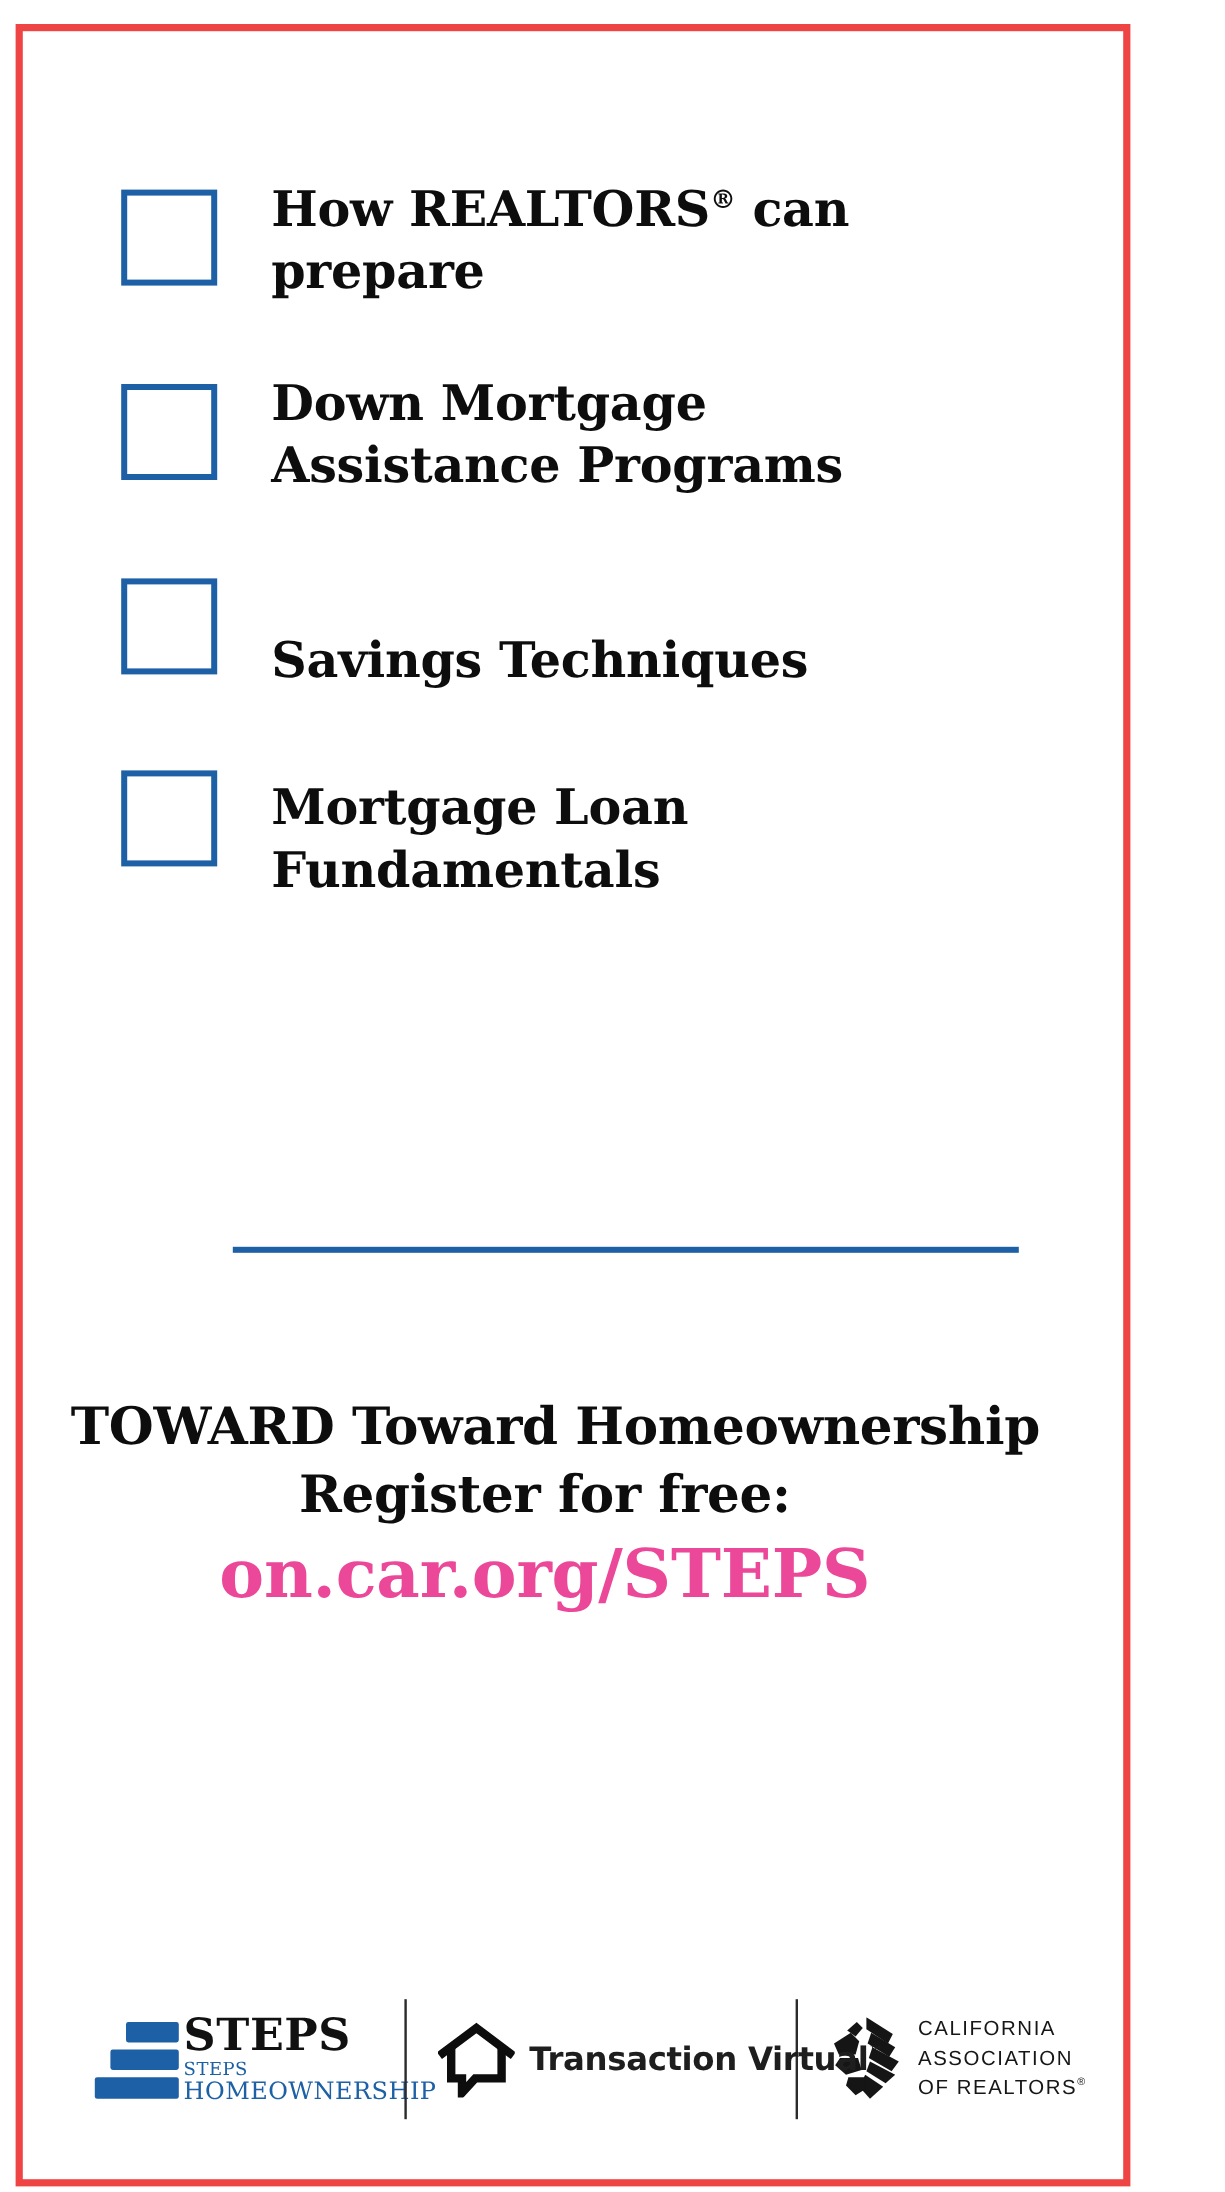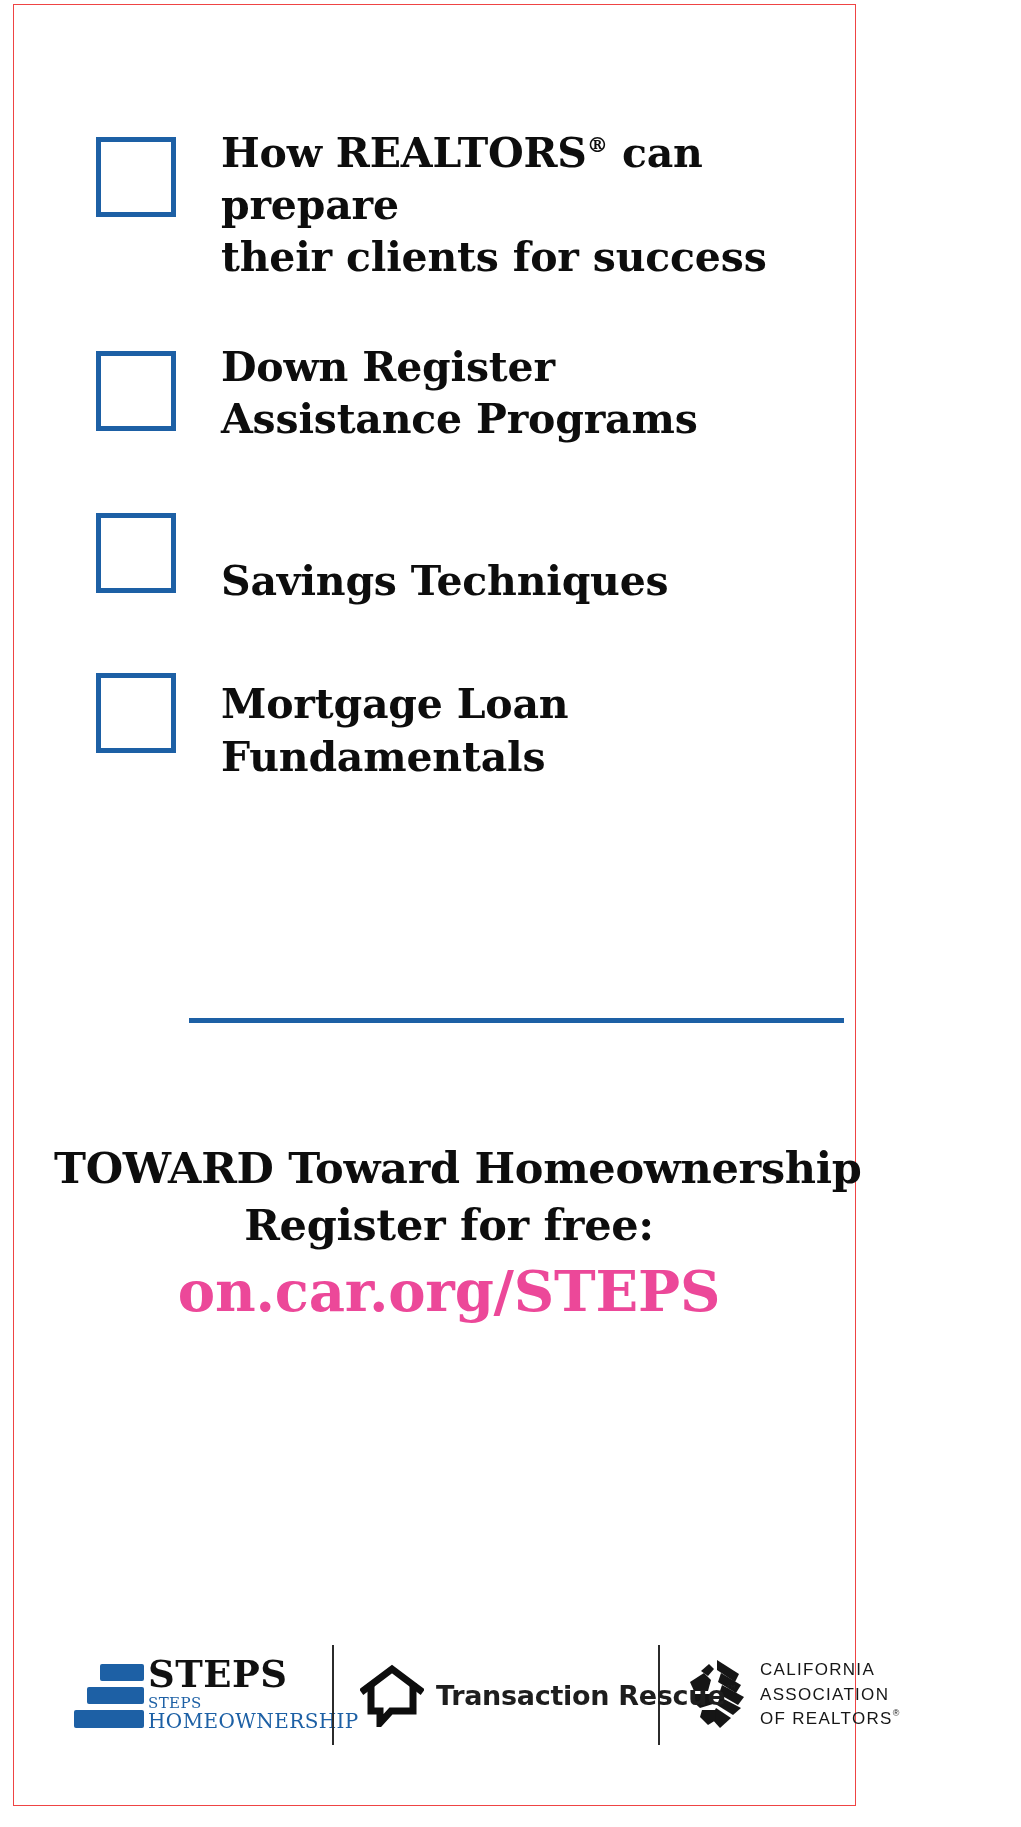--- a/index.html
+++ b/index.html
@@ -19,24 +19,24 @@
     width: 1021px;
     height: 1827px;
     background: #ffffff;
     overflow: hidden;
   }
 
   
   #frame {
     position: absolute;
     left: 13px;
-    top: 4px;
-    width: 843px;
+    top: 20px;
+    width: 929px;
     height: 1802px;
-    border: 1px solid #ef4444;
+    border: 6px solid #ef4444;
     box-sizing: border-box;
     background: #ffffff;
   }
 
   
   #checklist {
     position: absolute;
     left: 82px;
     top: 122px;
     width: 760px;
@@ -234,26 +234,26 @@
 </head>
 <body>
 
 <div id="poster">
   <div id="frame">
 
     <div id="checklist">
 
       <div class="check-row">
         <div class="checkbox"></div>
-        <div class="check-label"><span>How REALTORS</span><span class="reg">®</span><span> can prepare</span><br><span>their clients for success</span></div>
+        <div class="check-label"><span>How REALTORS</span><span class="reg">®</span><span> can prepare</span><br></div>
       </div>
 
       <div class="check-row">
         <div class="checkbox"></div>
-        <div class="check-label"><span>Down Register</span><br><span>Assistance Programs</span></div>
+        <div class="check-label"><span>Down Mortgage</span><br><span>Assistance Programs</span></div>
       </div>
 
       <div class="check-row">
         <div class="checkbox"></div>
         <div class="check-label"><br><span>Savings Techniques</span></div>
       </div>
 
       <div class="check-row single last">
         <div class="checkbox"></div>
         <div class="check-label">Mortgage Loan Fundamentals</div>
@@ -284,21 +284,21 @@
         </div>
       </div>
 
       <div class="vsep"></div>
 
       <div class="logo-cell" id="tr-logo">
         <svg id="tr-house" viewBox="0 0 64 64">
           <path d="M4 27 L32 6 L60 27" fill="none" stroke="#0d0d0d" stroke-width="7" stroke-linecap="square" stroke-linejoin="miter"></path>
           <path d="M11 24 L11 48 L20 48 L20 60 L31 48 L53 48 L53 24" fill="none" stroke="#0d0d0d" stroke-width="7" stroke-linecap="square" stroke-linejoin="miter"></path>
         </svg>
-        <div id="tr-text"><span>Transaction Rescue</span><span id="tr-tm">™</span></div>
+        <div id="tr-text"><span>Transaction Virtual</span><span id="tr-tm">™</span></div>
       </div>
 
       <div class="vsep"></div>
 
       <div class="logo-cell" id="car-logo">
         <svg id="car-mark" viewBox="0 0 62 70">
           <g fill="#151515">
             <path d="M31 0 L53 14 L49 22 L31 10 Z"></path>
             <path d="M35 13 L55 25 L50 33 L32 22 Z"></path>
             <path d="M36 25 L58 37 L52 45 L33 34 Z"></path>

